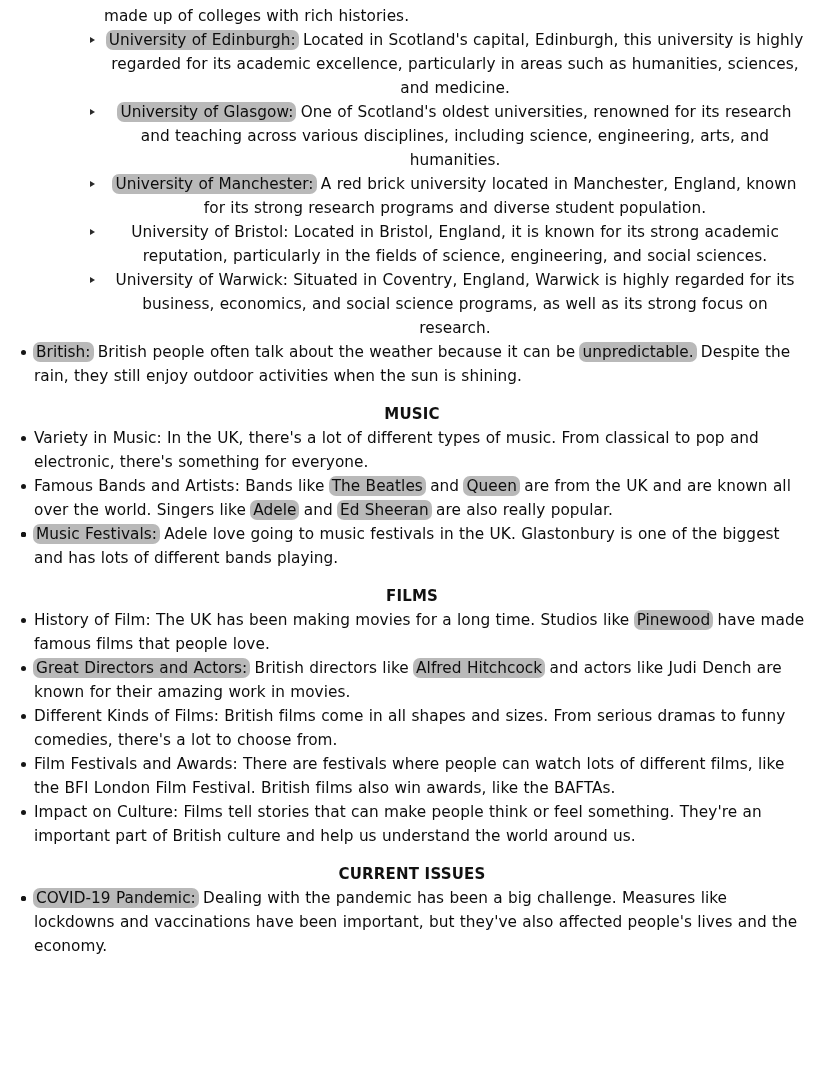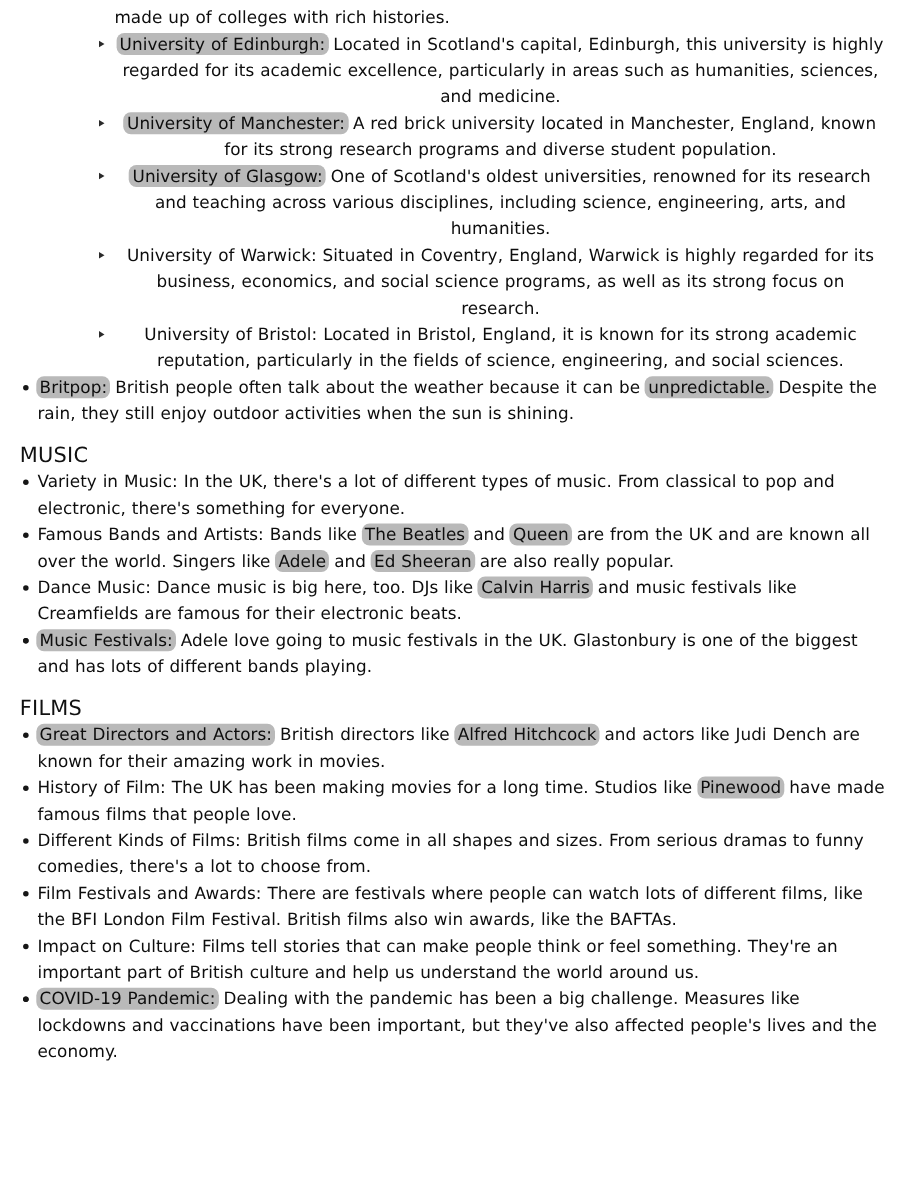--- a/index.html
+++ b/index.html
@@ -20,27 +20,28 @@
     height: 797px;
     background: #ffffff;
     padding: 0;
     box-sizing: border-box;
   }
   .doc {
     padding: 4px 22px 0 18px;
     box-sizing: border-box;
   }
   .section-heading {
-    font-size: 19px;
+    font-size: 15px;
     line-height: 24px;
     letter-spacing: 0.2px;
     margin: 0 0 0 0;
     padding-top: 14px;
     color: #111111;
-    font-weight: 400;
+    font-weight: 700;
+    text-align: center;
   }
   ul.level1 {
     list-style: none;
     margin: 0;
     padding: 0;
   }
   ul.level2 {
     list-style: none;
     margin: 0;
     padding: 0;
@@ -106,52 +107,53 @@
 </head>
 <body>
 
 <div id="page">
   <div class="doc">
 
     <div class="firstline">made up of colleges with rich histories.</div>
 
     <ul class="level2" id="uni-list">
         <li class="item2"><span class="tri"></span><span class="txt"><mark class="hl">University of Edinburgh:</mark><span> Located in Scotland's capital, Edinburgh, this university is highly regarded for its academic excellence, particularly in areas such as humanities, sciences, and medicine.</span></span></li>
+        <li class="item2"><span class="tri"></span><span class="txt"><mark class="hl">University of Glasgow:</mark><span> One of Scotland's oldest universities, renowned for its research and teaching across various disciplines, including science, engineering, arts, and humanities.</span></span></li>
         <li class="item2"><span class="tri"></span><span class="txt"><mark class="hl">University of Manchester:</mark><span> A red brick university located in Manchester, England, known for its strong research programs and diverse student population.</span></span></li>
-        <li class="item2"><span class="tri"></span><span class="txt"><mark class="hl">University of Glasgow:</mark><span> One of Scotland's oldest universities, renowned for its research and teaching across various disciplines, including science, engineering, arts, and humanities.</span></span></li>
+        <li class="item2"><span class="tri"></span><span class="txt"><span>University of Bristol: Located in Bristol, England, it is known for its strong academic reputation, particularly in the fields of science, engineering, and social sciences.</span></span></li>
         <li class="item2"><span class="tri"></span><span class="txt"><span>University of Warwick: Situated in Coventry, England, Warwick is highly regarded for its business, economics, and social science programs, as well as its strong focus on research.</span></span></li>
-        <li class="item2"><span class="tri"></span><span class="txt"><span>University of Bristol: Located in Bristol, England, it is known for its strong academic reputation, particularly in the fields of science, engineering, and social sciences.</span></span></li>
       </ul>
 
     <ul class="level1">
       <li class="item1">
         <span class="bullet"></span>
         <span class="txt">
-          <mark class="hl">Britpop:</mark><span> British people often talk about the weather because it can be </span><mark class="hl">unpredictable.</mark><span> Despite the rain, they still enjoy outdoor activities when the sun is shining.</span>
+          <mark class="hl">British:</mark><span> British people often talk about the weather because it can be </span><mark class="hl">unpredictable.</mark><span> Despite the rain, they still enjoy outdoor activities when the sun is shining.</span>
         </span>
       </li>
     </ul>
 
     <div id="sections">
         <div class="section-heading">MUSIC</div>
         <ul class="level1">
           <li class="item1"><span class="bullet"></span><span class="txt"><span>Variety in Music: In the UK, there's a lot of different types of music. From classical to pop and electronic, there's something for everyone.</span></span></li>
           <li class="item1"><span class="bullet"></span><span class="txt"><span>Famous Bands and Artists: Bands like </span><mark class="hl">The Beatles</mark><span> and </span><mark class="hl">Queen</mark><span> are from the UK and are known all over the world. Singers like </span><mark class="hl">Adele</mark><span> and </span><mark class="hl">Ed Sheeran</mark><span> are also really popular.</span></span></li>
-          <li class="item1"><span class="bullet"></span><span class="txt"><span>Dance Music: Dance music is big here, too. DJs like </span><mark class="hl">Calvin Harris</mark><span> and music festivals like Creamfields are famous for their electronic beats.</span></span></li>
+          <li class="item1"><span class="bullet"></span></li>
           <li class="item1"><span class="bullet"></span></li>
           <li class="item1"><span class="bullet"></span><span class="txt"><mark class="hl">Music Festivals:</mark><span> Adele love going to music festivals in the UK. Glastonbury is one of the biggest and has lots of different bands playing.</span></span></li>
         </ul>
         <div class="section-heading">FILMS</div>
         <ul class="level1">
+          <li class="item1"><span class="bullet"></span><span class="txt"><span>History of Film: The UK has been making movies for a long time. Studios like </span><mark class="hl">Pinewood</mark><span> have made famous films that people love.</span></span></li>
           <li class="item1"><span class="bullet"></span><span class="txt"><mark class="hl">Great Directors and Actors:</mark><span> British directors like </span><mark class="hl">Alfred Hitchcock</mark><span> and actors like Judi Dench are known for their amazing work in movies.</span></span></li>
-          <li class="item1"><span class="bullet"></span><span class="txt"><span>History of Film: The UK has been making movies for a long time. Studios like </span><mark class="hl">Pinewood</mark><span> have made famous films that people love.</span></span></li>
           <li class="item1"><span class="bullet"></span><span class="txt"><span>Different Kinds of Films: British films come in all shapes and sizes. From serious dramas to funny comedies, there's a lot to choose from.</span></span></li>
           <li class="item1"><span class="bullet"></span><span class="txt"><span>Film Festivals and Awards: There are festivals where people can watch lots of different films, like the BFI London Film Festival. British films also win awards, like the BAFTAs.</span></span></li>
           <li class="item1"><span class="bullet"></span><span class="txt"><span>Impact on Culture: Films tell stories that can make people think or feel something. They're an important part of British culture and help us understand the world around us.</span></span></li>
         </ul>
+        <div class="section-heading">CURRENT ISSUES</div>
         <ul class="level1">
           <li class="item1"><span class="bullet"></span></li>
           <li class="item1"><span class="bullet"></span><span class="txt"><mark class="hl">COVID-19 Pandemic:</mark><span> Dealing with the pandemic has been a big challenge. Measures like lockdowns and vaccinations have been important, but they've also affected people's lives and the economy.</span></span></li>
         </ul>
       </div>
 
   </div>
 </div>
 
 </body></html>

